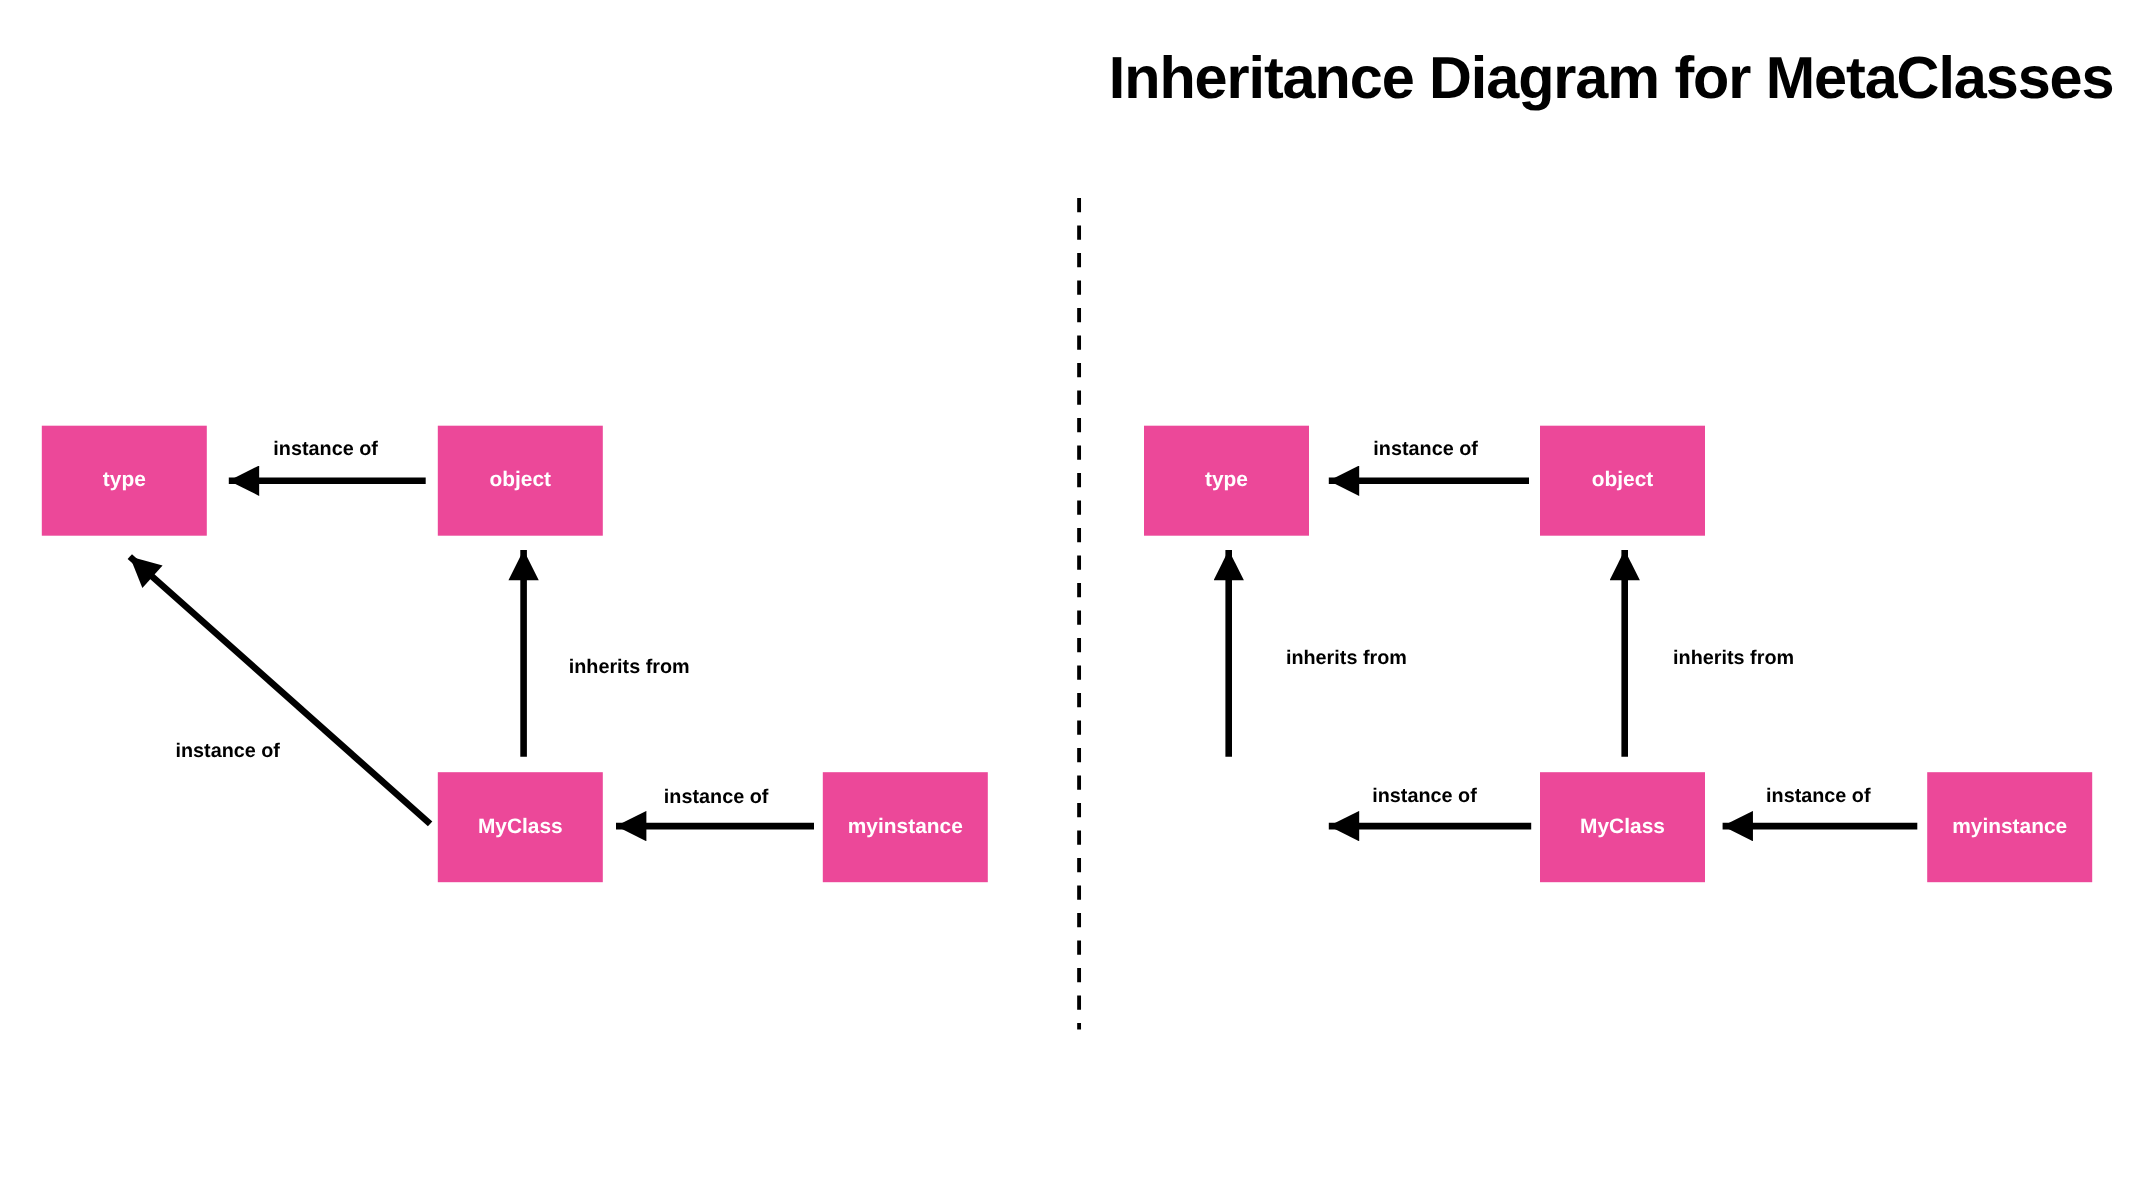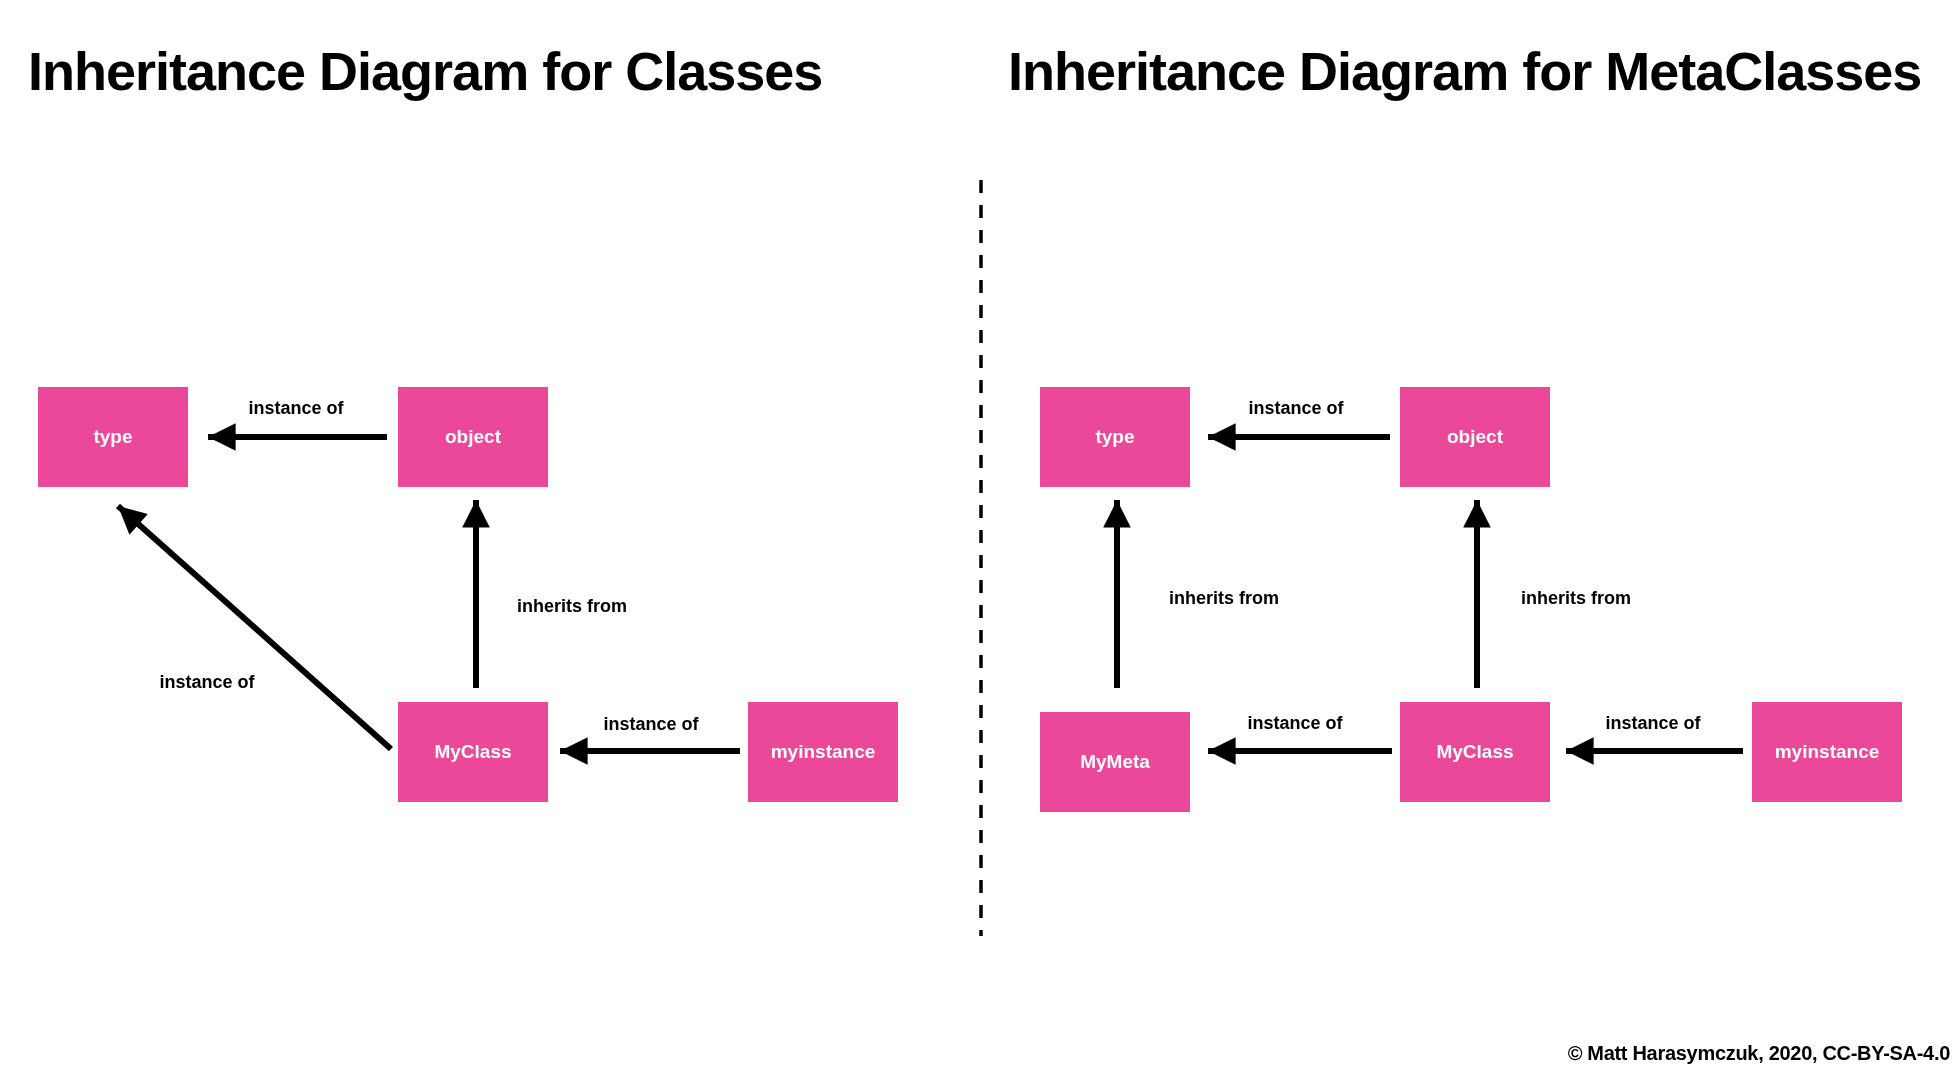--- a/index.html
+++ b/index.html
@@ -71,21 +71,20 @@
     letter-spacing: -0.3px;
     color: #000000;
     white-space: nowrap;
   }
 </style>
 </head>
 <body>
 
 <div class="canvas">
 
-  <h1 class="title left">Inheritance Diagram for Classes</h1>
   <h1 class="title right">Inheritance Diagram for MetaClasses</h1>
 
   <svg class="arrows" width="1960" height="1080" viewBox="0 0 1960 1080">
     <defs>
       <marker id="ah" viewBox="0 0 10 10" refX="10" refY="5" markerWidth="5.5" markerHeight="4.6" orient="auto-start-reverse">
         <path d="M 0 0 L 10 5 L 0 10 z" fill="#000000"></path>
       </marker>
     </defs>
 
     <line x1="981" y1="180" x2="981" y2="936" stroke="#000000" stroke-width="3.5" stroke-dasharray="13 12"></line>
@@ -114,36 +113,32 @@
   <div class="node" style="left:748px; top:702px;">
     <span>myinstance</span>
   </div>
 
   <div class="node" style="left:1040px; top:387px;">
     <span>type</span>
   </div>
   <div class="node" style="left:1400px; top:387px;">
     <span>object</span>
   </div>
-  <div class="node" style="left:1040px; top:712px;">
-    <span>MyMeta</span>
-  </div>
   <div class="node" style="left:1400px; top:702px;">
     <span>MyClass</span>
   </div>
   <div class="node" style="left:1752px; top:702px;">
     <span>myinstance</span>
   </div>
 
   <div class="edge-label" style="left:296px; top:398px;">instance of</div>
   <div class="edge-label" style="left:572px; top:596px;">inherits from</div>
   <div class="edge-label" style="left:651px; top:714px;">instance of</div>
   <div class="edge-label" style="left:207px; top:672px;">instance of</div>
 
   <div class="edge-label" style="left:1296px; top:398px;">instance of</div>
   <div class="edge-label" style="left:1224px; top:588px;">inherits from</div>
   <div class="edge-label" style="left:1576px; top:588px;">inherits from</div>
   <div class="edge-label" style="left:1295px; top:713px;">instance of</div>
   <div class="edge-label" style="left:1653px; top:713px;">instance of</div>
 
-  <div class="copyright">© Matt Harasymczuk, 2020, CC-BY-SA-4.0</div>
 
 </div>
 
 </body></html>

